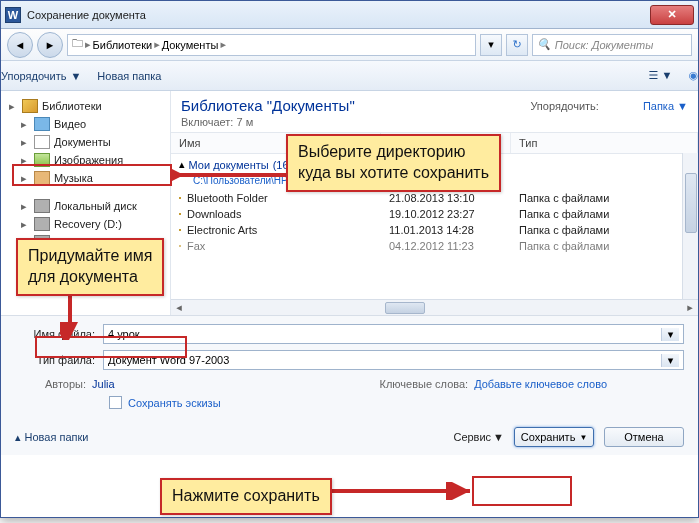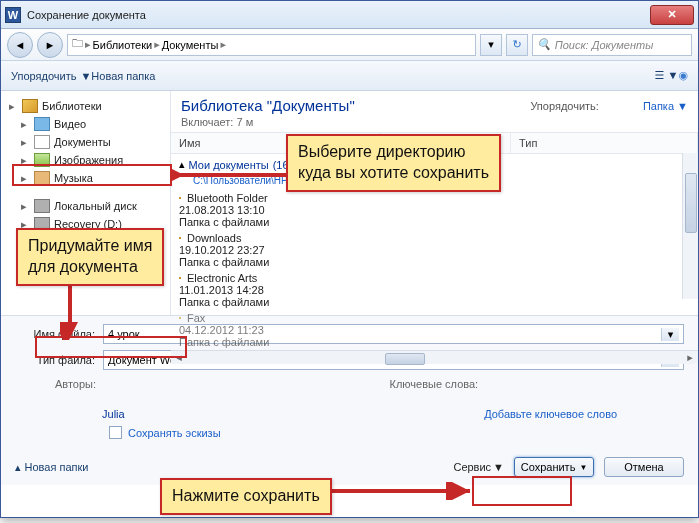--- a/index.html
+++ b/index.html
@@ -11,21 +11,21 @@
 .titlebar .title { flex: 1; color: #1a1a1a; }
 .titlebar .close-btn { width: 44px; height: 20px; background: linear-gradient(to bottom, #e67e7e, #c94141); border: 1px solid #8a2a2a; border-radius: 3px; display: flex; align-items: center; justify-content: center; color: #fff; font-weight: bold; }
 
 .navbar { height: 32px; background: linear-gradient(to bottom, #fdfdfd, #eef3f9); border-bottom: 1px solid #c7d4e4; display: flex; align-items: center; padding: 0 6px; gap: 4px; }
 .nav-arrow { width: 26px; height: 26px; border-radius: 50%; background: linear-gradient(to bottom, #eaf0f8, #cbd9ea); border: 1px solid #9db5d1; display: flex; align-items: center; justify-content: center; }
 .breadcrumb { flex: 1; height: 22px; border: 1px solid #b3c4da; background: #fff; display: flex; align-items: center; padding: 0 4px; gap: 2px; }
 .breadcrumb span.sep { color: #777; }
 .search { width: 160px; height: 22px; border: 1px solid #b3c4da; background: #fff; display: flex; align-items: center; padding: 0 4px; color: #888; font-style: italic; gap: 4px; }
 .icon-btn { width: 22px; height: 22px; border: 1px solid #b3c4da; background: linear-gradient(to bottom,#f6f9fd,#dde8f4); display: flex; align-items: center; justify-content: center; }
 
-.toolbar { height: 30px; background: linear-gradient(to bottom, #f6f9fd, #e4ecf6); border-bottom: 1px solid #c7d4e4; display: flex; align-items: center; padding: 0 10px; }
+.toolbar { height: 30px; background: linear-gradient(to bottom, #f6f9fd, #e4ecf6); border-bottom: 1px solid #c7d4e4; display: flex; align-items: center; padding: 0 0; gap: 16px; }
 .toolbar .tb-btn { color: #1a3e6e; display: flex; align-items: center; gap: 4px; }
 
 .main { display: flex; height: 224px; }
 .sidebar { width: 170px; border-right: 1px solid #e0e6ee; padding: 6px 4px; overflow: hidden; position: relative; }
 .tree-item { display: flex; align-items: center; gap: 4px; padding: 2px 4px 2px 16px; color: #222; white-space: nowrap; }
 .tree-item.root { padding-left: 4px; }
 .tree-item.selected { background: transparent; }
 .tree-item .twisty { width: 9px; color: #666; }
 .tree-item .fico { width: 16px; height: 14px; display: inline-block; }
 .ico-lib { background: linear-gradient(135deg,#f0c857,#d89b2e); border: 1px solid #a97b1e; }
@@ -44,38 +44,38 @@
 .content-sub { padding: 0 10px 4px; color: #666; }
 .list-head { display: flex; border-top: 1px solid #e3e8ef; border-bottom: 1px solid #e3e8ef; background: #fafbfd; }
 .list-head div { padding: 4px 8px; color: #444; border-right: 1px solid #e8ecf2; }
 .col-name { width: 210px; }
 .col-date { width: 130px; }
 .col-type { flex: 1; }
 .group-row { padding: 4px 8px; display: flex; align-items: center; gap: 4px; }
 .group-row .gname { color: #003399; }
 .group-row .gcount { color: #003399; }
 .group-path { padding: 0 8px 4px 22px; color: #1a5fc9; font-size: 10px; }
-.file-row { display: flex; padding: 2px 8px; color: #222; flex-direction: column; }
+.file-row { display: flex; padding: 2px 8px; color: #222; }
 .file-row .col-name { display: flex; align-items: center; gap: 6px; }
 .scrollbar-h { height: 16px; border-top: 1px solid #d7dee8; background: #f0f3f8; display: flex; }
 .scrollbar-h .sb-track { flex: 1; position: relative; }
 .scrollbar-h .sb-thumb { position: absolute; left: 40%; top: 2px; width: 40px; height: 12px; background: linear-gradient(#dfe7f2,#c5d2e3); border: 1px solid #a6b6cc; border-radius: 2px; }
 .scrollbar-h .sb-btn { width: 16px; display: flex; align-items: center; justify-content: center; color: #666; }
 .scrollbar-v { position: absolute; right: 0; top: 62px; bottom: 16px; width: 16px; background: #f0f3f8; border-left: 1px solid #d7dee8; }
 .scrollbar-v .sb-thumb { position: absolute; top: 20px; left: 2px; width: 12px; height: 60px; background: linear-gradient(#dfe7f2,#c5d2e3); border: 1px solid #a6b6cc; border-radius: 2px; }
 
 .form-area { border-top: 1px solid #d7dee8; padding: 8px 14px 6px; background: #f6f8fb; }
 .form-row { display: flex; align-items: center; margin-bottom: 6px; gap: 8px; }
 .form-row label { width: 80px; text-align: right; color: #222; }
 .form-row .field { flex: 1; height: 20px; border: 1px solid #9fb3cc; background: #fff; padding: 0 4px; display: flex; align-items: center; }
 .form-row .combo { display: flex; }
 .form-row .combo .dd { width: 18px; border-left: 1px solid #c0cde0; background: linear-gradient(#f2f6fb,#dbe5f1); display: flex; align-items: center; justify-content: center; }
 .meta-row { display: flex; padding: 2px 0 2px 30px; gap: 6px; }
-.meta-row .mlabel { color: #666; margin-left: 10px; }
-.meta-row .mval { color: #003399; margin-top: 30px; }
+.meta-row .mlabel { color: #666; }
+.meta-row .mval { color: #003399; }
 .meta-row .mval.ph { color: #1a5fc9; }
 .chk-row { padding: 4px 0 4px 94px; display: flex; align-items: center; gap: 6px; }
 .chk { width: 13px; height: 13px; border: 1px solid #8fa6c3; background: #fff; }
 
 .bottom-bar { display: flex; align-items: center; padding: 8px 14px; gap: 10px; background: #f6f8fb; }
 .hide-folders { display: flex; align-items: center; gap: 4px; color: #1a3e6e; }
 .spacer { flex: 1; }
 .btn { min-width: 80px; height: 20px; border: 1px solid #8fa6c3; background: linear-gradient(#f8fafd,#e4ebf3); display: flex; align-items: center; justify-content: center; gap: 2px; border-radius: 3px; }
 .btn.primary { border-color: #3f6fae; box-shadow: 0 0 3px #6fa0e0; }
 .tools-label { color: #222; display: flex; align-items: center; gap: 2px; }
@@ -289,21 +289,21 @@
     <div class="btn">Отмена</div>
   </div>
 </div>
 
 <div class="redbox" style="left:12px; top:164px; width:160px; height:22px;"></div>
 <div class="redbox" style="left:35px; top:336px; width:152px; height:22px;"></div>
 <div class="redbox" style="left:472px; top:476px; width:100px; height:30px;"></div>
 
 <div class="callout" style="left:286px; top:134px; white-space:pre-line;">Выберите директорию
 куда вы хотите сохранить</div>
-<div class="callout" style="left:16px; top:228px; white-space:pre-line;">Придумайте имя
+<div class="callout" style="left:16px; top:238px; white-space:pre-line;">Придумайте имя
 для документа</div>
 <div class="callout" style="left:160px; top:478px;">Нажмите сохранить</div>
 
 <div class="red-arrow" style="left:170px; top:166px;">
   <svg width="120" height="18">
       <defs>
         <marker id="ah1" markerWidth="8" markerHeight="8" refX="2" refY="3" orient="auto">
           <path d="M6,0 L0,3 L6,6 Z" fill="#c62828"></path>
         </marker>
       </defs>

